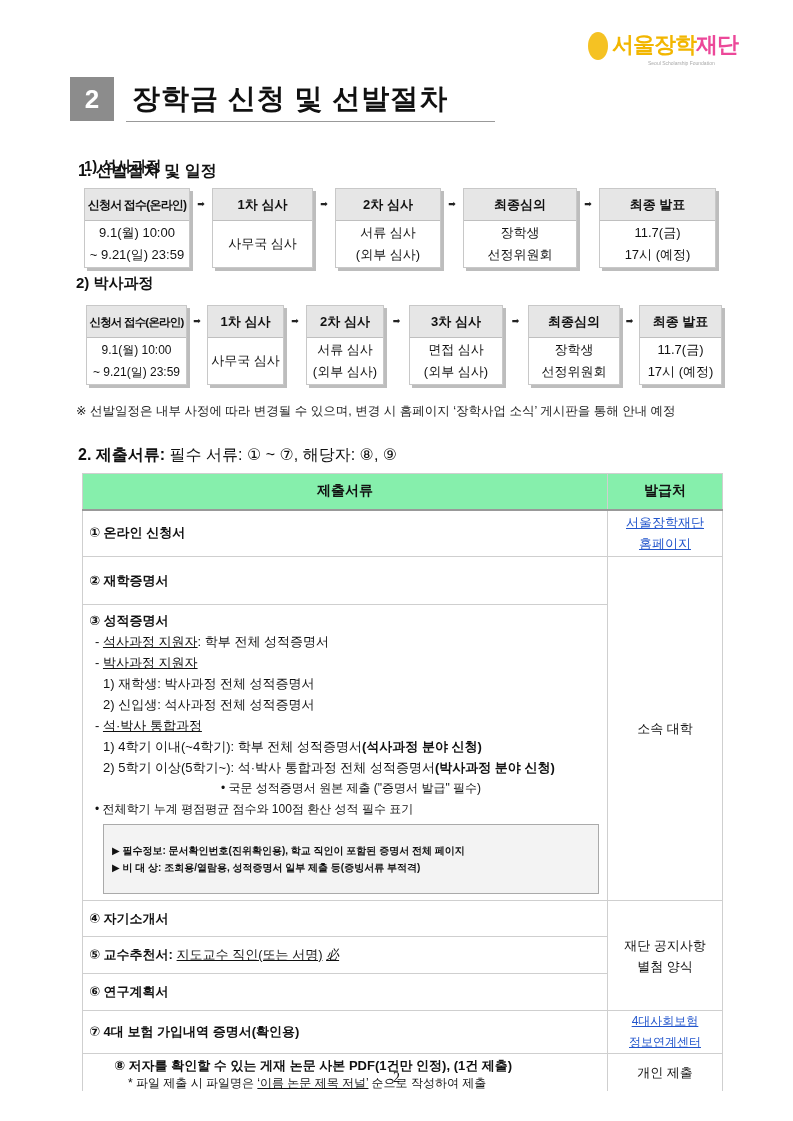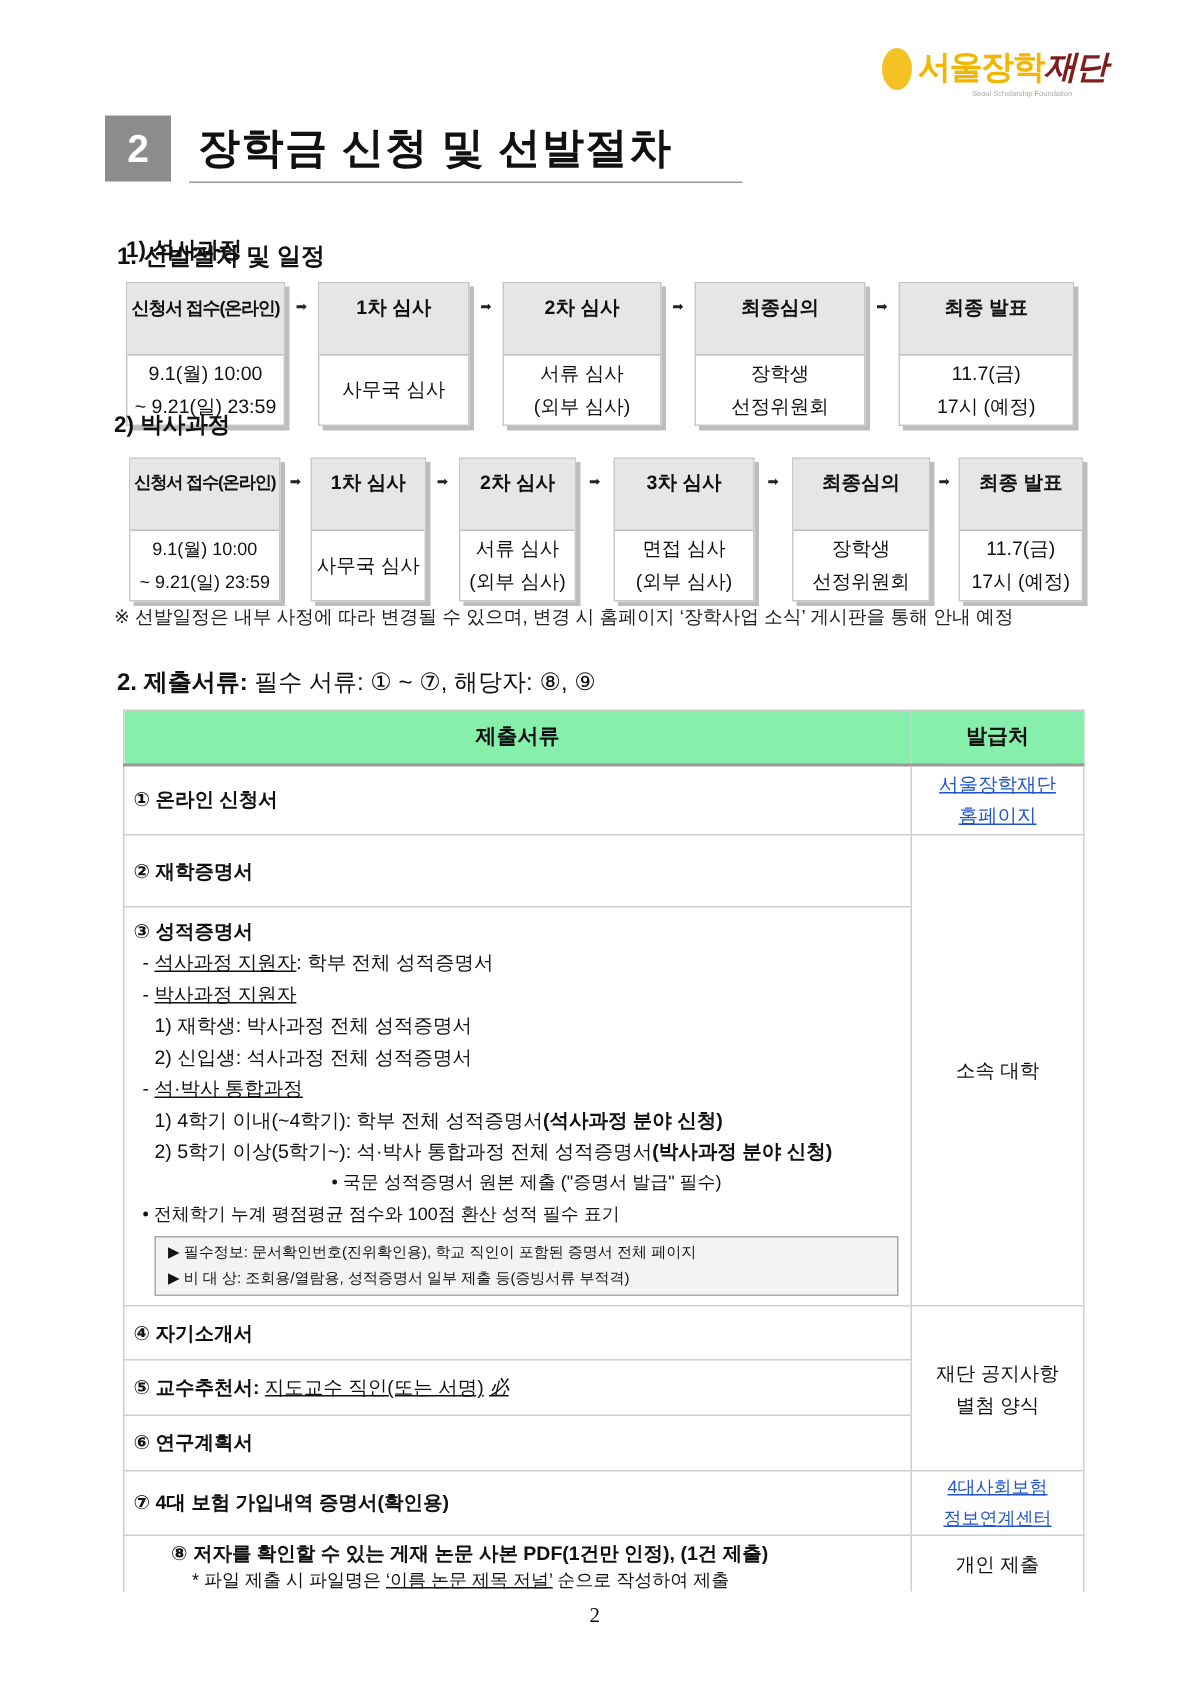--- a/index.html
+++ b/index.html
@@ -3,33 +3,33 @@
 <meta charset="utf-8">
 <style>
   * { box-sizing: border-box; margin: 0; padding: 0; }
   html, body { width: 793px; height: 1121px; background: #fff; overflow: hidden; }
   body { position: relative; font-family: "Liberation Sans", "DejaVu Sans", sans-serif; color: #111; }
 
   .logo { position: absolute; left: 588px; top: 30px; width: 150px; height: 40px; }
   .logo .emblem { position: absolute; left: 0; top: 2px; width: 20px; height: 28px; border-radius: 10px / 14px; background: #f5c223; }
   .logo .name { position: absolute; left: 24px; top: 0; font-size: 22px; font-weight: bold; letter-spacing: -1px; white-space: nowrap; }
   .logo .name .y { color: #f2b600; }
-  .logo .name .g { color: #7f1d1d; font-style: italic; }
+  .logo .name .g { color: #ec4899; }
   .logo .sub { position: absolute; left: 60px; top: 30px; font-size: 5px; color: #aaa; white-space: nowrap; }
 
   .sec-num { position: absolute; left: 70px; top: 77px; width: 44px; height: 44px; background: #8c8c8c; color: #fff; font-size: 26px; font-weight: bold; text-align: center; line-height: 44px; }
   .sec-title { position: absolute; left: 132px; top: 80px; font-size: 28px; font-weight: bold; letter-spacing: 1px; }
   .sec-line { position: absolute; left: 126px; top: 121px; width: 369px; height: 1px; background: #999; }
 
   .h1 { position: absolute; font-size: 16px; font-weight: bold; }
   .h2 { position: absolute; font-size: 15px; font-weight: bold; }
 
   .flow { position: absolute; display: flex; align-items: flex-start; }
   .step { border: 1px solid #c8c8c8; box-shadow: 3px 3px 0 #bdbdbd; background: #fff; }
-  .step .hd { background: #e6e6e6; border-bottom: 1px solid #bfbfbf; font-weight: bold; font-size: 13px; text-align: center; height: 48px; line-height: 32px; white-space: nowrap; }
+  .step .hd { background: #e6e6e6; border-bottom: 1px solid #bfbfbf; font-weight: bold; font-size: 13px; text-align: center; height: 32px; line-height: 32px; white-space: nowrap; }
   .step .bd { font-size: 13px; text-align: center; height: 46px; display: flex; flex-direction: column; justify-content: center; line-height: 22px; white-space: nowrap; }
   .arrow { width: 22px; text-align: center; font-size: 9px; line-height: 32px; color: #222; }
 
   .note { position: absolute; left: 76px; top: 403px; font-size: 12.5px; color: #222; white-space: nowrap; }
 
   .docs-title { position: absolute; left: 78px; top: 445px; font-size: 16px; white-space: nowrap; }
   .docs-title b { font-weight: bold; }
 
   table.docs { position: absolute; left: 82px; top: 473px; width: 641px; border-collapse: collapse; font-size: 13px; }
   table.docs td, table.docs th { border: 1px solid #cfcfcf; vertical-align: middle; }
@@ -37,21 +37,21 @@
   table.docs th { background: #86efac; font-weight: bold; height: 36px; font-size: 14px; border-bottom: 2px solid #999; }
   table.docs td.c1 { padding: 0 0 0 6px; }
   table.docs td.c2 { width: 115px; text-align: center; line-height: 21px; }
   .link { color: #2255cc; text-decoration: underline; }
   .b { font-weight: bold; }
   .u { text-decoration: underline; }
   .it { font-style: italic; }
   .ln { line-height: 21px; white-space: nowrap; }
   .ind1 { padding-left: 6px; }
   .ind2 { padding-left: 14px; }
-  .box { margin: 4px 8px 6px 14px; border: 1px solid #aaa; background: #f3f3f3; font-size: 10px; padding: 2px 8px; }
+  .box { margin: 4px 8px 6px 14px; border: 1px solid #aaa; background: #f3f3f3; font-size: 10px; padding: 17px 8px; font-weight: bold; }
   .box .ln { line-height: 17px; }
 
   .page-num { position: absolute; left: 0; width: 793px; top: 1070px; text-align: center; font-family: "Liberation Serif", serif; font-size: 14px; }
 </style>
 </head>
 <body>
 
 <div class="logo">
   <div class="emblem"></div>
   <div class="name"><span class="y">서울장학</span><span class="g">재단</span></div>

